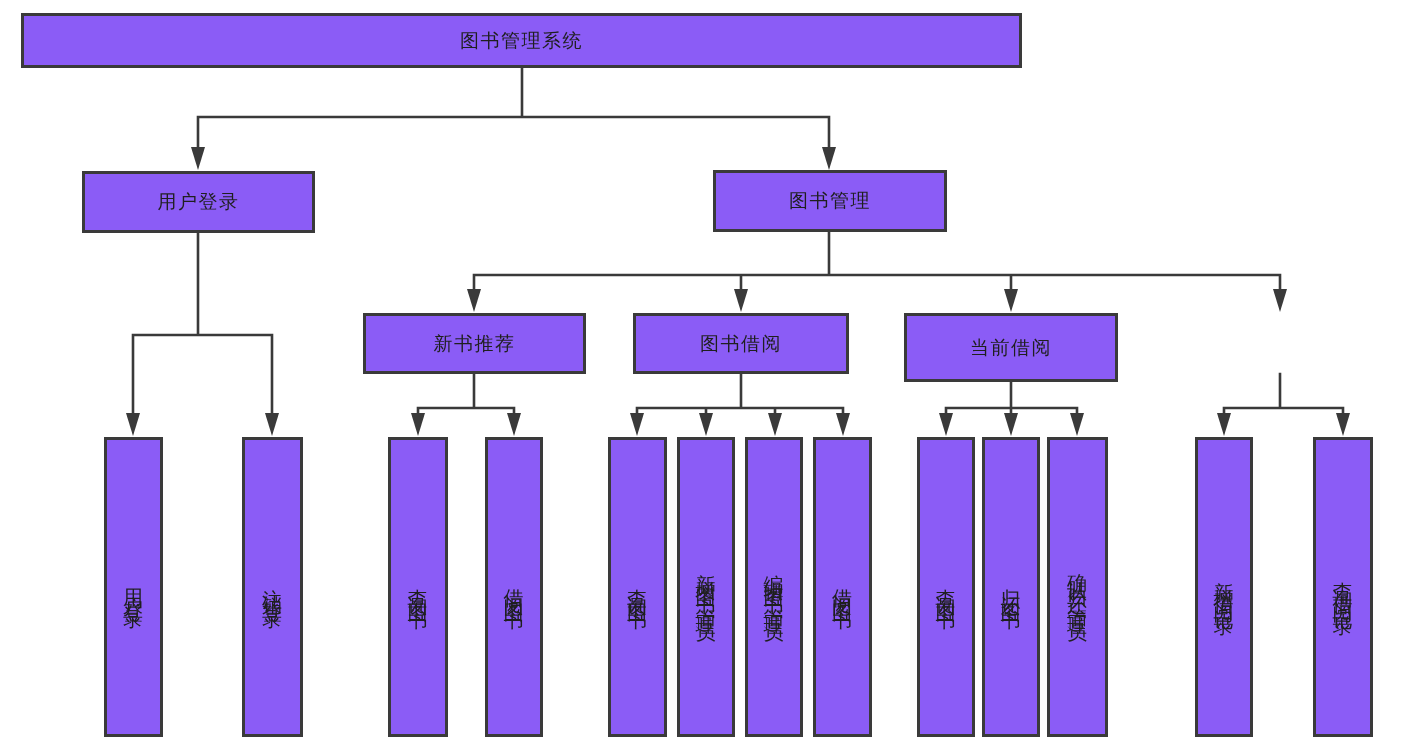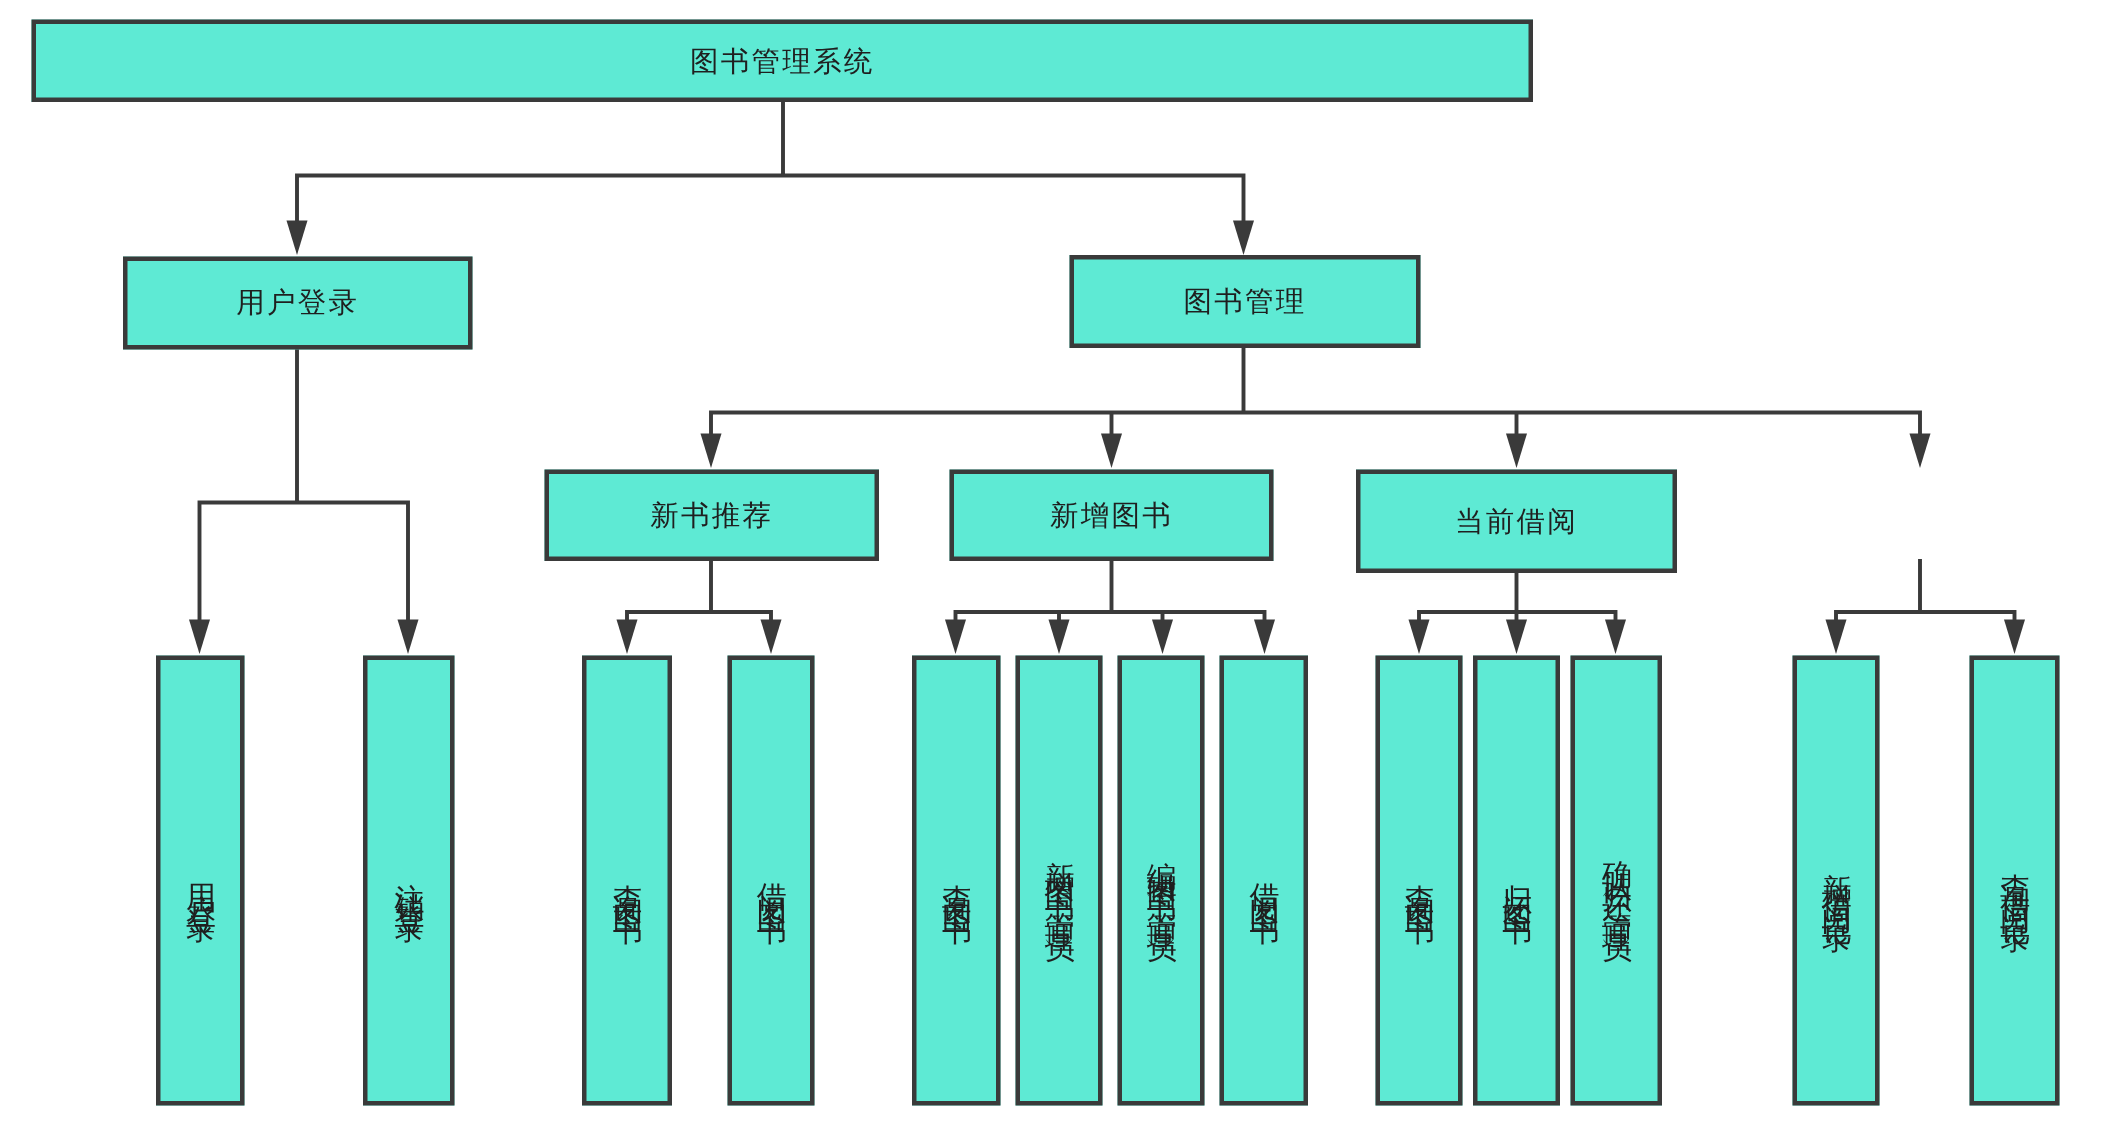--- a/index.html
+++ b/index.html
@@ -2,21 +2,21 @@
 <html><head>
 <meta charset="utf-8">
 <style>
   html,body{margin:0;padding:0;background:#ffffff;}
   .stage{
     position:relative;width:1405px;height:747px;background:#ffffff;
     font-family:"Liberation Sans","DejaVu Sans",sans-serif;overflow:hidden;
   }
   .wires{position:absolute;left:0;top:0;width:1405px;height:747px;}
   .box{
-    position:absolute;box-sizing:border-box;border:3px solid #3a3a3a;background:#5eead4;
+    position:absolute;box-sizing:border-box;border:3px solid #3a3a3a;background:#8b5cf6;
     display:flex;align-items:center;justify-content:center;
     color:#1f1f1f;text-align:center;
   }
   .hbox{font-size:19px;letter-spacing:1.5px;}
   .root{font-size:19px;}
   .vbox{
     writing-mode:vertical-lr;text-orientation:mixed;
     font-size:20px;letter-spacing:7px;line-height:1;
   }
   .vbox.long{letter-spacing:7px;padding-top:4px;}
@@ -70,21 +70,21 @@
       <polygon points="1336,413 1350,413 1343,436"></polygon>
     </g>
   </svg>
 
   <div class="box hbox root" style="left:21px;top:13px;width:1001px;height:55px;">图书管理系统</div>
 
   <div class="box hbox" style="left:82px;top:171px;width:233px;height:62px;">用户登录</div>
   <div class="box hbox" style="left:363px;top:313px;width:223px;height:61px;">新书推荐</div>
 
   <div class="box hbox" style="left:713px;top:170px;width:234px;height:62px;">图书管理</div>
-  <div class="box hbox" style="left:633px;top:313px;width:216px;height:61px;">新增图书</div>
+  <div class="box hbox" style="left:633px;top:313px;width:216px;height:61px;">图书借阅</div>
   <div class="box hbox" style="left:904px;top:313px;width:214px;height:69px;">当前借阅</div>
 
   <div class="box vbox" style="left:104px;top:437px;width:59px;height:300px;">用户登录</div>
   <div class="box vbox" style="left:242px;top:437px;width:61px;height:300px;">注销登录</div>
 
   <div class="box vbox" style="left:388px;top:437px;width:60px;height:300px;">查询图书</div>
   <div class="box vbox" style="left:485px;top:437px;width:58px;height:300px;">借阅图书</div>
 
   <div class="box vbox" style="left:608px;top:437px;width:59px;height:300px;">查询图书</div>
   <div class="box vbox long" style="left:677px;top:437px;width:58px;height:300px;">新增图书（管理员）</div>

